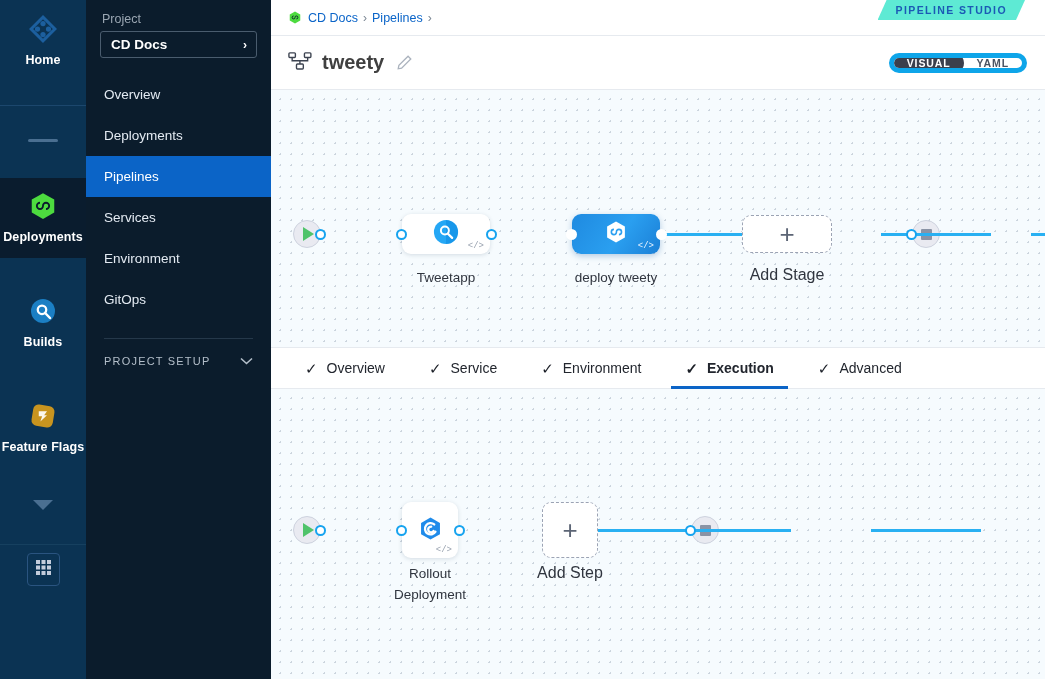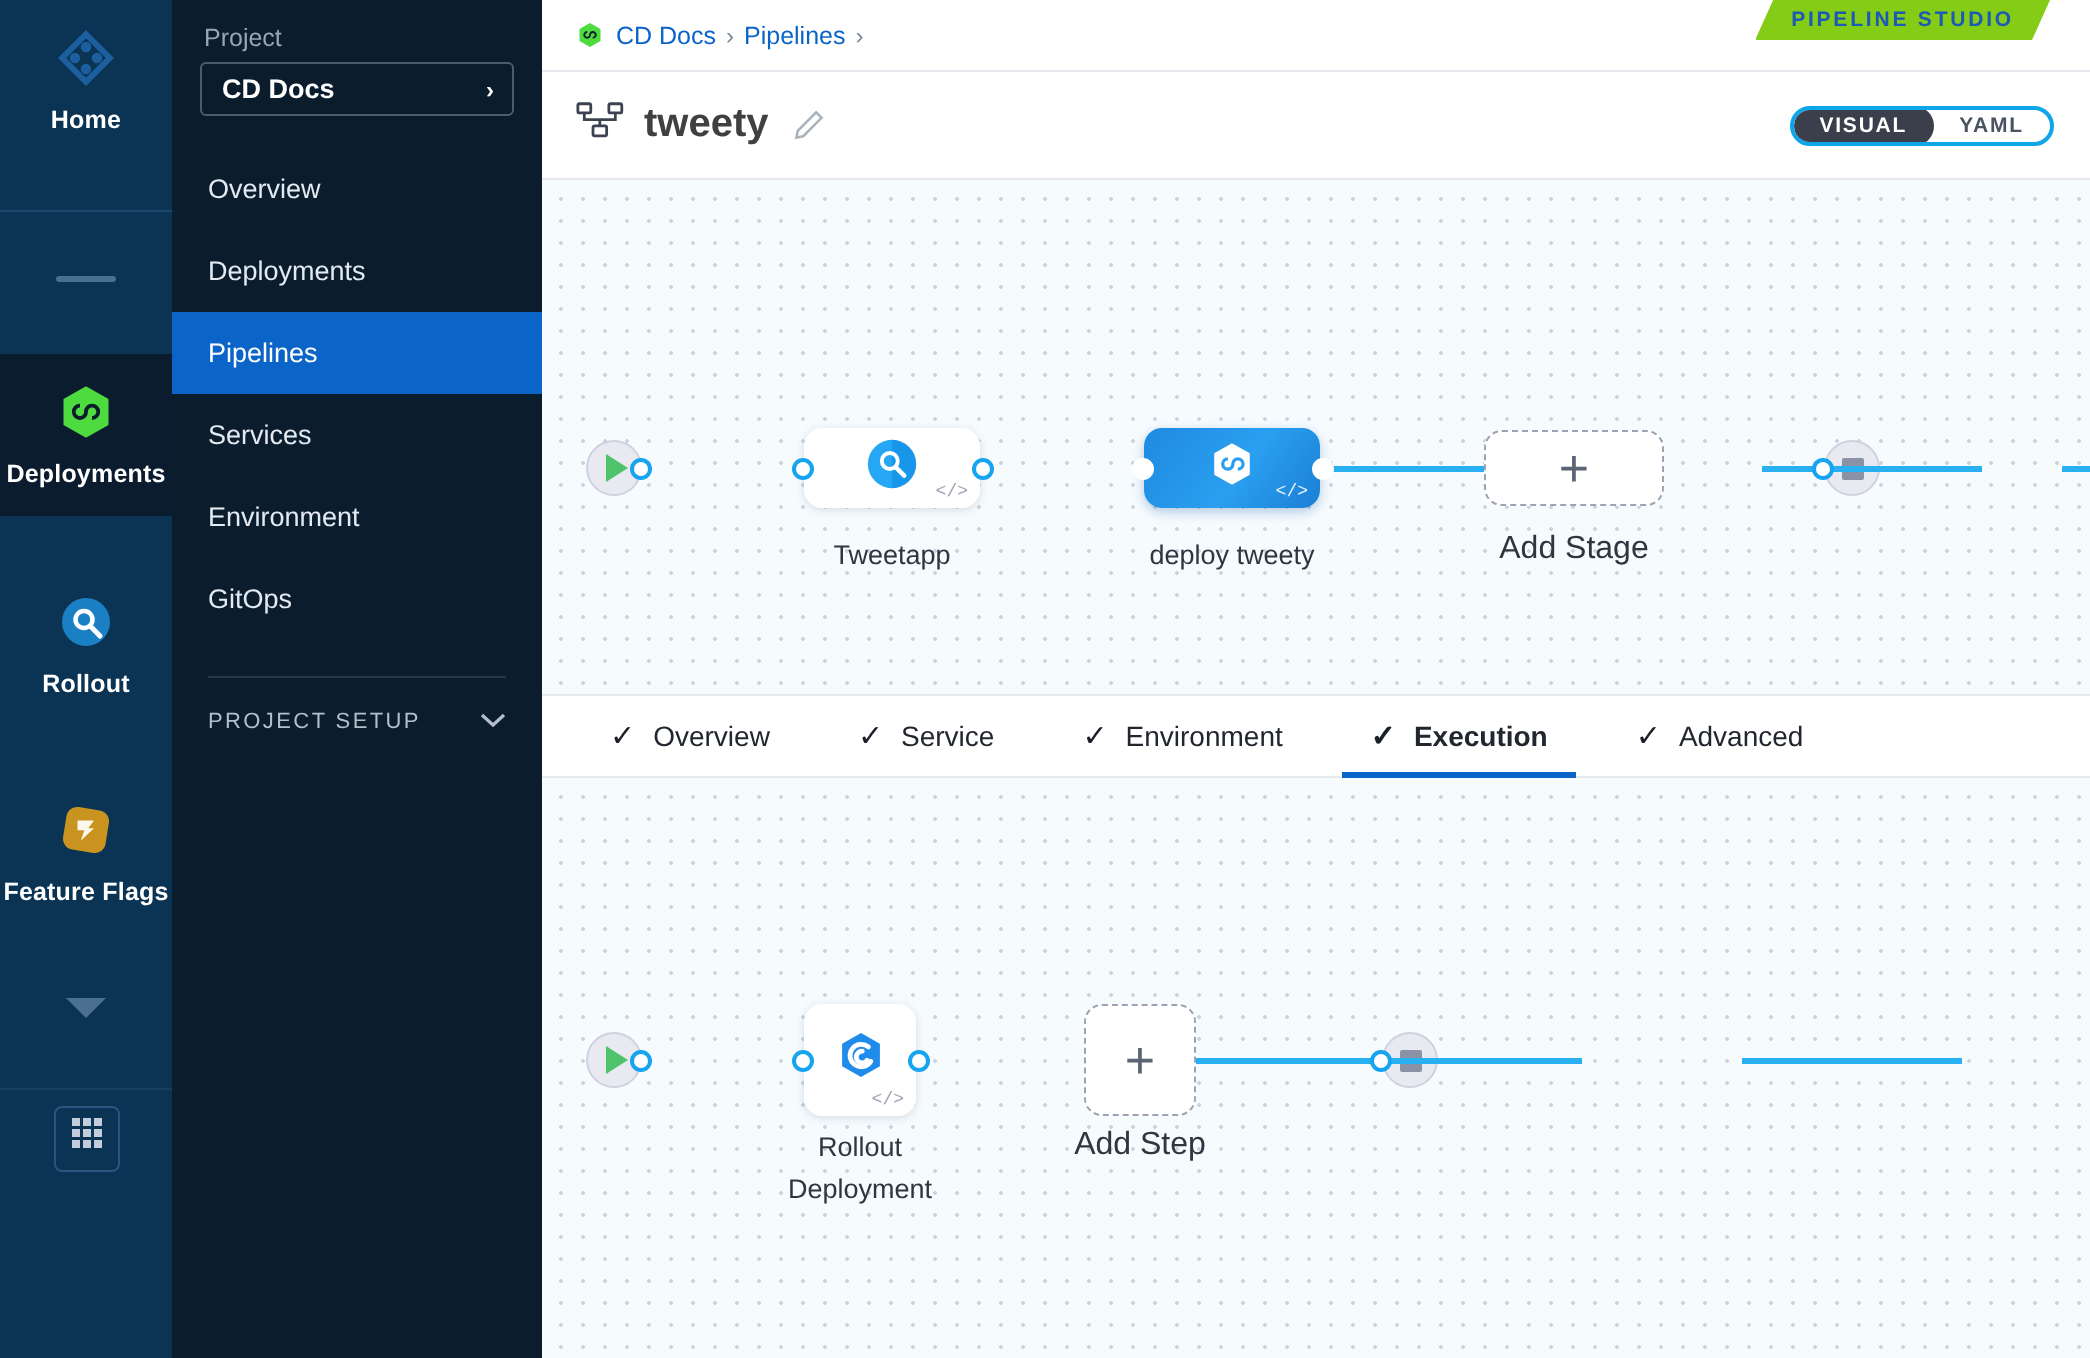--- a/index.html
+++ b/index.html
@@ -95,39 +95,39 @@
     display: flex; align-items: center; padding-left: 17px;
     position: relative;
   }
   .bc { font-size: 12.5px; color: #0a64c8; cursor: pointer; }
   .bc-sep { font-size: 12px; color: #7b8794; margin: 0 5px; }
   .bc-icon { margin-right: 6px; display:flex; }
 
   .studio-tag {
     position: absolute; right: 20px; top: 0;
     height: 20px; padding: 0 18px;
-    background: #84cc16;
+    background: #5eead4;
     color: #1b5ab5;
     font-size: 10.5px; font-weight: bold; letter-spacing: 1.4px;
     display:flex; align-items:center;
     clip-path: polygon(9px 0, 100% 0, calc(100% - 9px) 100%, 0 100%);
   }
 
   .title-bar {
     height: 54px; border-bottom: 1px solid #e6eaef;
     display: flex; align-items: center; padding-left: 17px;
     position: relative;
   }
   .pipeline-title { font-size: 20px; font-weight: bold; color: #404040; margin-left: 10px; }
   .pencil { margin-left: 12px; cursor: pointer; display:flex; }
 
   .toggle {
     position: absolute; right: 18px; top: 50%; transform: translateY(-50%);
     display: flex; align-items: center;
-    border: 2px solid #0ea5e9; border-radius: 13px;
+    border: 5px solid #0ea5e9; border-radius: 13px;
     height: 20px; background: #fff; overflow: hidden; margin-left: 48px;
   }
   .toggle div {
     font-size: 10.5px; font-weight: bold; letter-spacing: .9px;
     padding: 0 13px; height: 20px; display:flex; align-items:center;
     cursor: pointer; color: #4a5362;
   }
   .toggle div.on { background: #3b3f4c; color: #fff; border-radius: 13px; }
 
   
@@ -247,21 +247,21 @@
     </div>
 
     <div class="rail-item">
       <span>
         <svg width="30" height="30" viewBox="0 0 24 24">
           <circle cx="12" cy="12" r="9.6" fill="#1b7fc4"></circle>
           <circle cx="11.2" cy="11" r="3.4" fill="none" stroke="#fff" stroke-width="1.8"></circle>
           <path d="M13.7 13.6 17.6 17.6" stroke="#fff" stroke-width="2" stroke-linecap="round"></path>
         </svg>
       </span>
-      <span>Rollout</span>
+      <span>Builds</span>
     </div>
 
     <div class="rail-item">
       <span>
         <svg width="30" height="30" viewBox="0 0 24 24">
           <rect x="3.4" y="3.4" width="17.2" height="17.2" rx="4.4" fill="#c8941f" transform="rotate(9 12 12)"></rect>
           <path d="M8.6 8.2h6.6l-2.3 3.1h2.3l-5.3 5 1.4-4.2H8.6Z" fill="#fff" opacity=".92"></path>
         </svg>
       </span>
       <span>Feature Flags</span>

